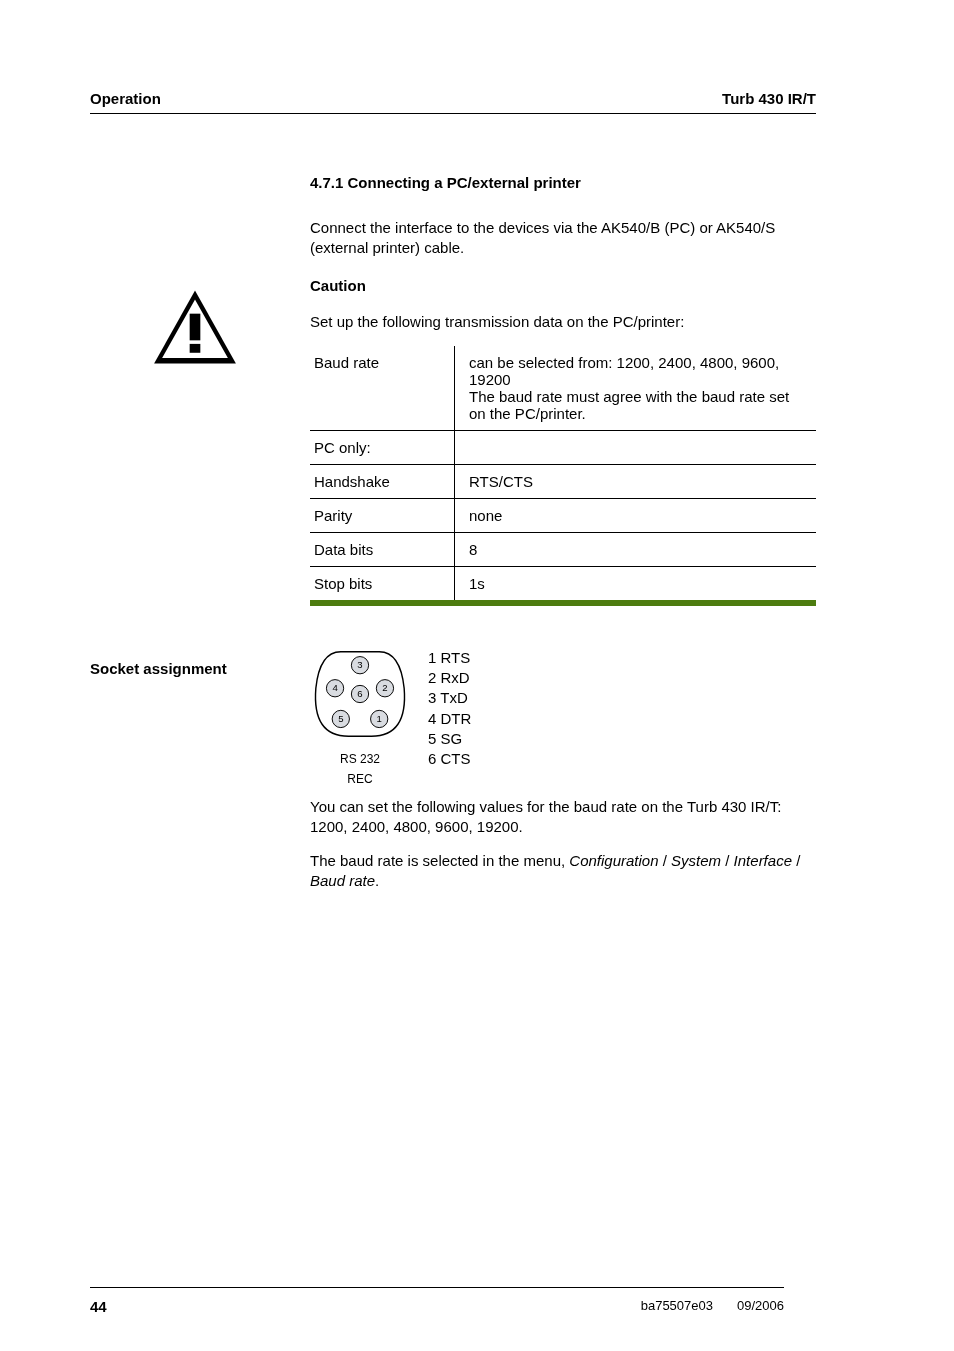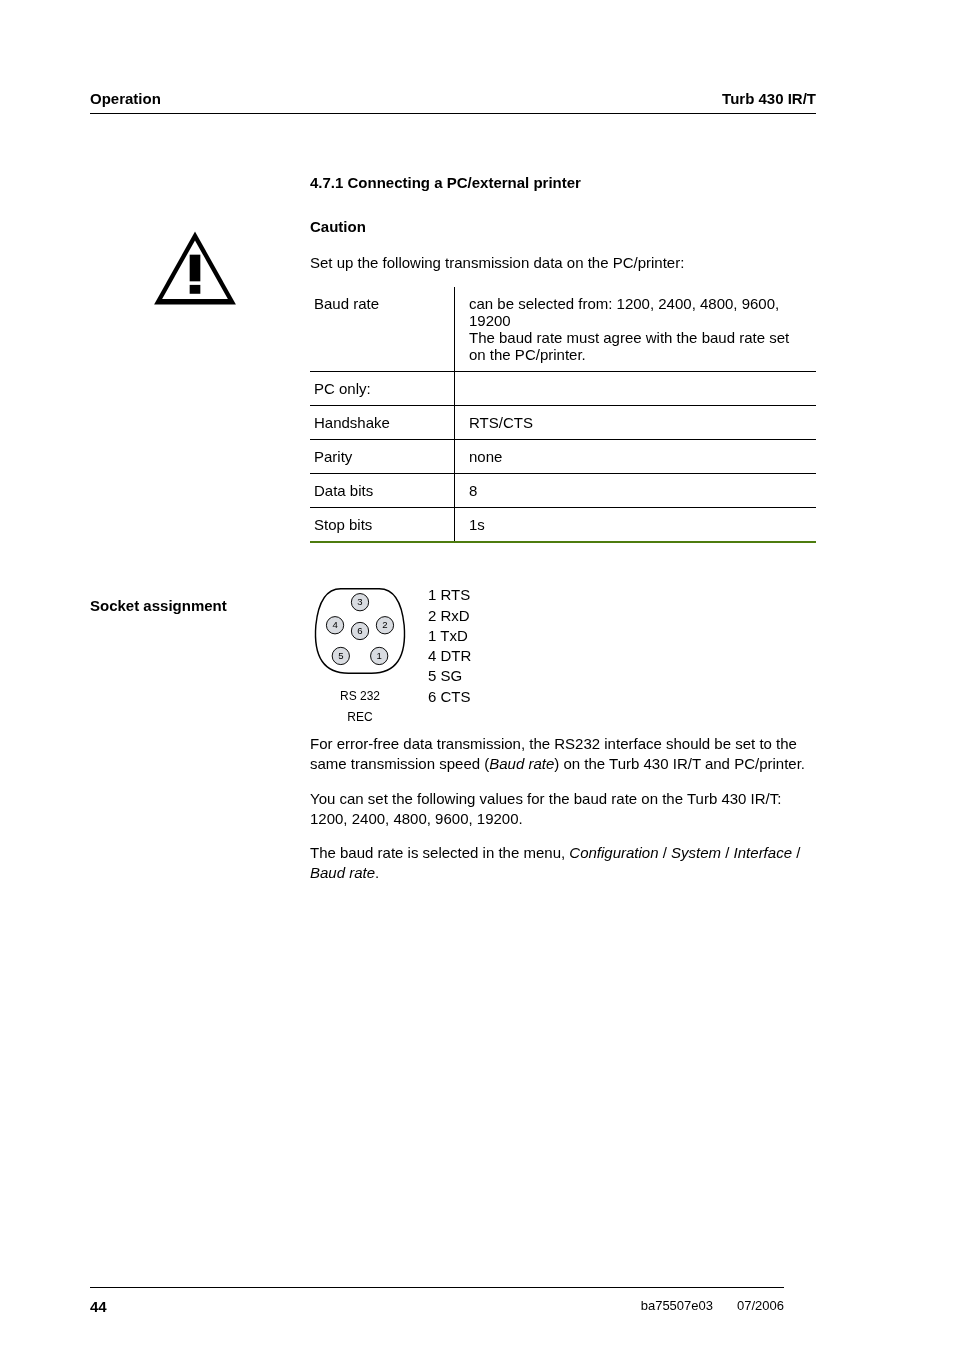--- a/index.html
+++ b/index.html
@@ -76,21 +76,21 @@
   table.trans-table td {
     border-top: 1px solid #000;
     border-bottom: 1px solid #000;
     padding: 8px 10px 8px 4px;
     vertical-align: top;
   }
   table.trans-table tr:first-child td {
     border-top: none;
   }
   table.trans-table tr:last-child td {
-    border-bottom: 2px solid #4d7c0f;
+    border-bottom: 6px solid #4d7c0f;
   }
   table.trans-table td.kcol {
     width: 130px;
     border-right: 1px solid #000;
   }
   table.trans-table td.vcol {
     padding-left: 14px;
   }
 
   .socket-block {
@@ -162,20 +162,21 @@
   <div class="header-row">
     <div>Operation</div>
     <div>Turb 430 IR/T</div>
   </div>
   <hr class="header-rule">
 
   <div class="content-area">
 
     <div class="section-head">4.7.1   Connecting a PC/external printer</div>
 
+    <div class="body-text">Connect the interface to the devices via the AK540/B (PC) or AK540/S (external printer) cable.</div>
 
     <div class="caution-row">
       <div class="caution-icon">
         <svg viewBox="0 0 100 90" width="90" height="80">
           <polygon points="50,4 96,86 4,86" fill="#000"></polygon>
           <polygon points="50,14 87,80 13,80" fill="#fff"></polygon>
           <rect x="44" y="30" width="12" height="30" fill="#000"></rect>
           <rect x="44" y="64" width="12" height="10" fill="#000"></rect>
         </svg>
       </div>
@@ -238,41 +239,38 @@
             <text x="30" y="79">5</text>
           </g>
         </svg>
         <div class="socket-caption">RS 232</div>
         <div class="socket-caption">REC</div>
       </div>
 
       <div class="pin-list" id="pin-list">
           <div>1 RTS</div>
           <div>2 RxD</div>
-          <div>1 TxD</div>
+          <div>3 TxD</div>
           <div>4 DTR</div>
           <div>5 SG</div>
           <div>6 CTS</div>
         </div>
     </div>
 
 
-    <div class="body-text">
-      <span>For error-free data transmission, the RS232 interface should be set to the same transmission speed (</span><span class="italic">Baud rate</span><span>) on the Turb 430 IR/T and PC/printer.</span>
-    </div>
 
     <div class="body-text">You can set the following values for the baud rate on the Turb 430 IR/T: 1200, 2400, 4800, 9600, 19200.</div>
 
     <div class="body-text">
       <span>The baud rate is selected in the menu, </span><span class="italic">Configuration</span><span> / </span><span class="italic">System</span><span> / </span><span class="italic">Interface</span><span> / </span><span class="italic">Baud rate</span><span>.</span>
     </div>
 
   </div>
 
   <div class="footer-row">
     <hr class="footer-rule" style="margin-bottom:10px;">
     <div class="footer-pageno">44</div>
     <div class="footer-meta">
-      <span>ba75507e03</span><span>07/2006</span>
+      <span>ba75507e03</span><span>09/2006</span>
     </div>
   </div>
 
 </div>
 
 </body></html>

